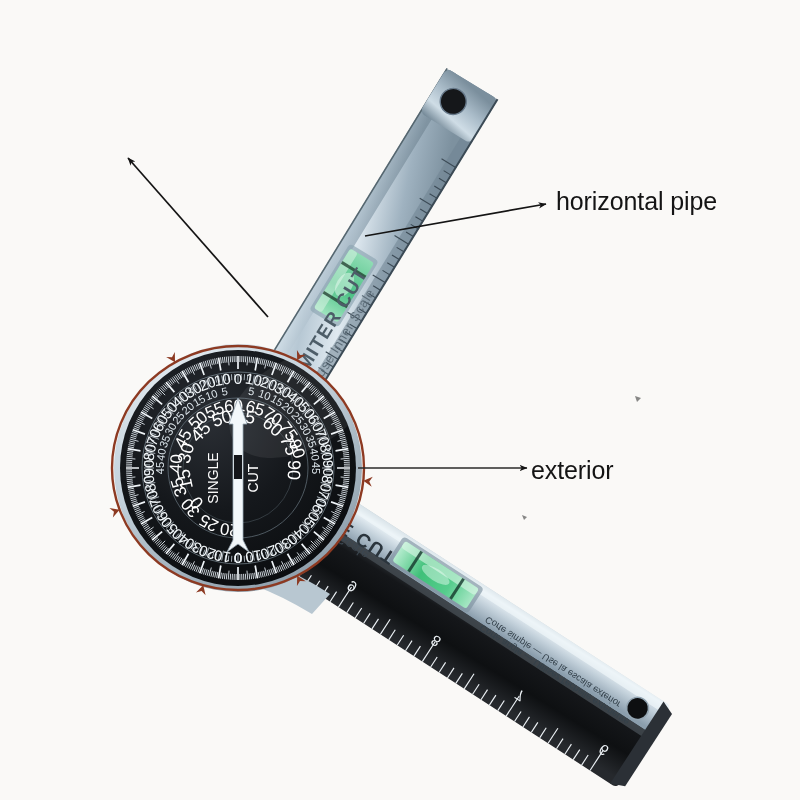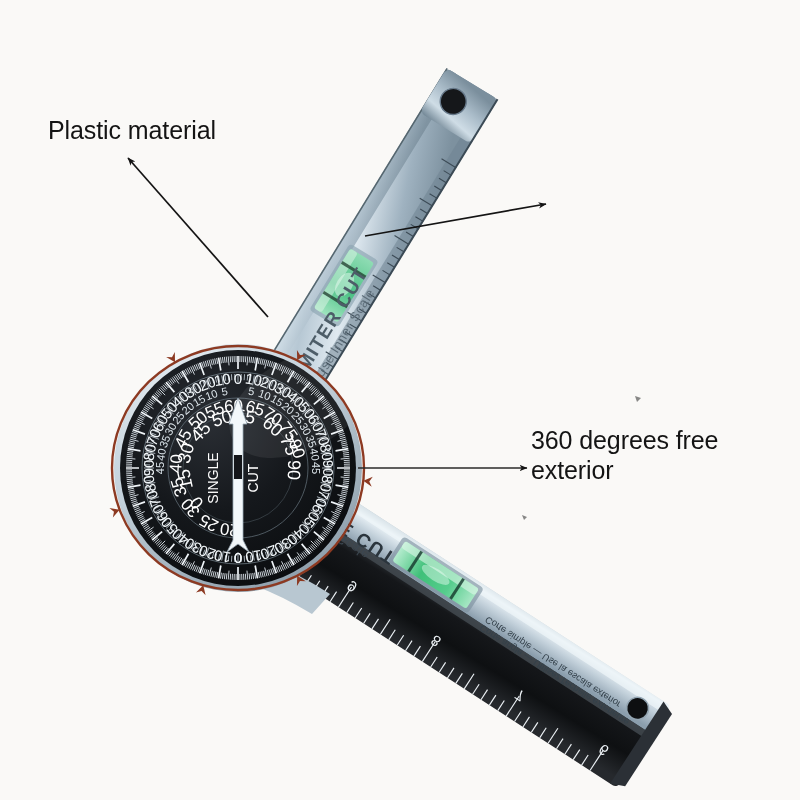--- a/index.html
+++ b/index.html
@@ -913,18 +913,18 @@
       <line x1="365" y1="236" x2="546" y2="204" stroke="#141414" stroke-width="1.7" marker-end="url(#arrowBlack)"></line>
       <line x1="358" y1="468" x2="527" y2="468" stroke="#2a2a2a" stroke-width="1.6" marker-end="url(#arrowBlack)"></line>
     </g>
 
     <g fill="#4a4a4a" opacity="0.65">
       <path d="M635,396 l6,2 l-4,4 z"></path>
       <path d="M522,515 l5,2 l-3,3 z"></path>
     </g>
   </svg>
 
-  <div class="anno-text" id="label-plastic">Plastic material</div>
-
-
-  <div class="anno-text" id="label-rotation"><span>360 degrees free</span><br><span>exterior</span></div>
+
+  <div class="anno-text" id="label-pipe">horizontal pipe</div>
+
+  <div class="anno-text" id="label-rotation"><br><span>exterior</span></div>
 
 </div>
 
 </body></html>

